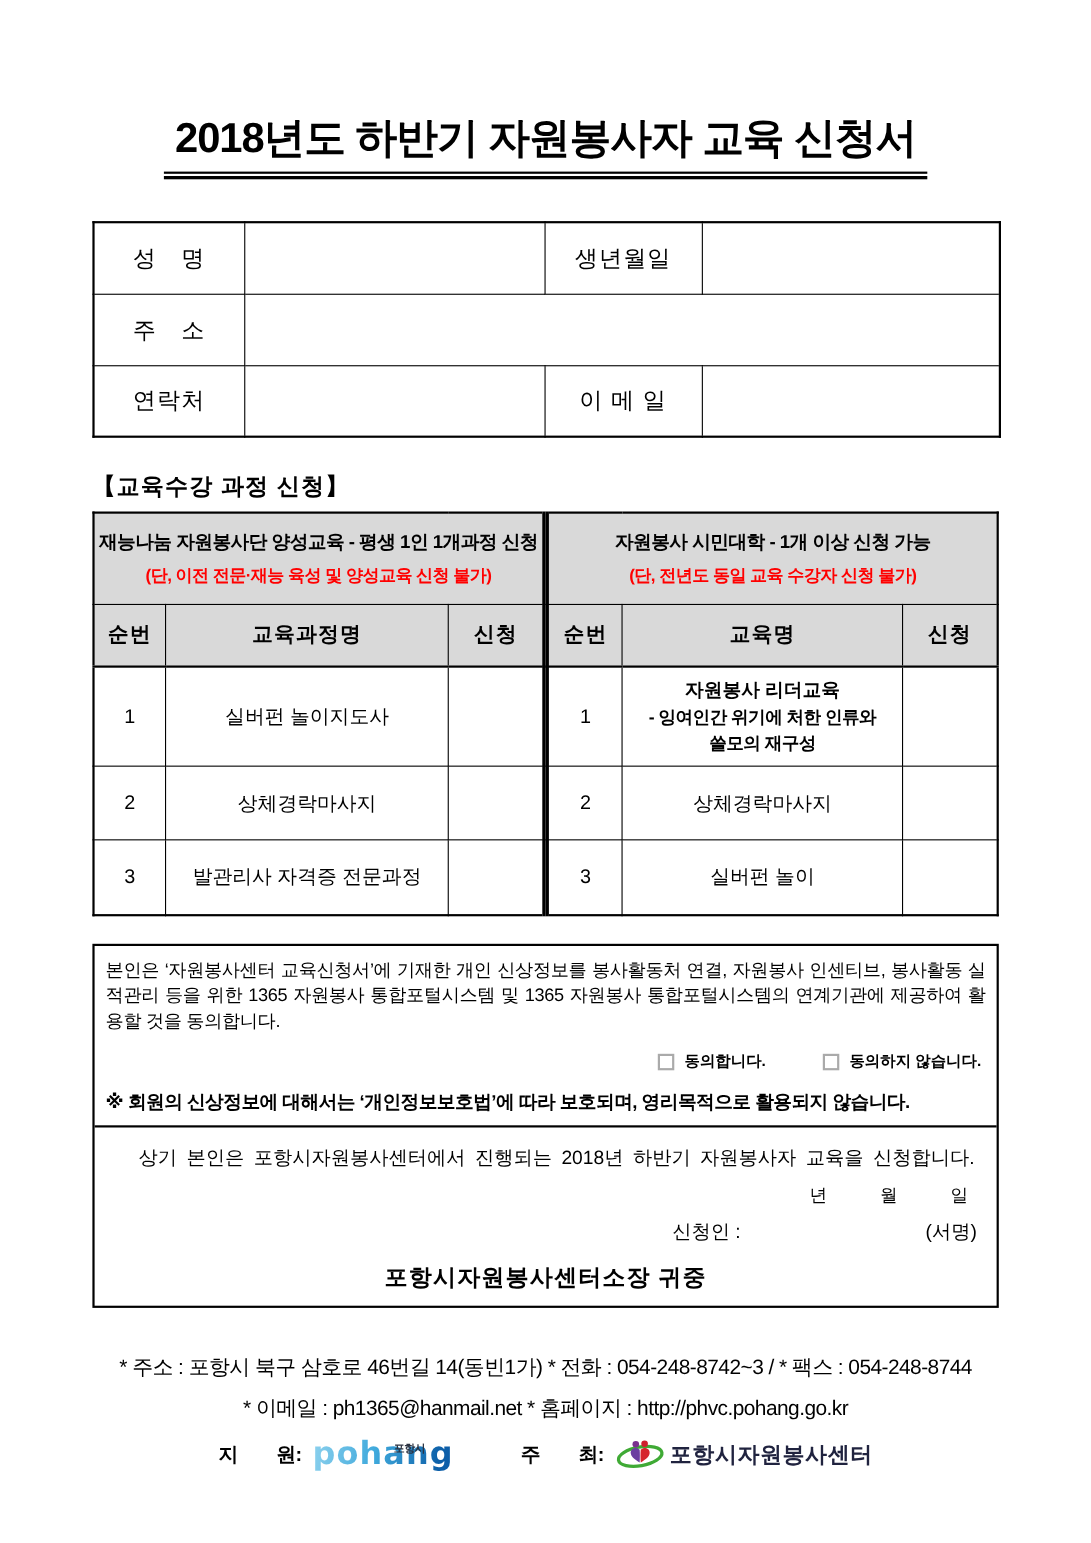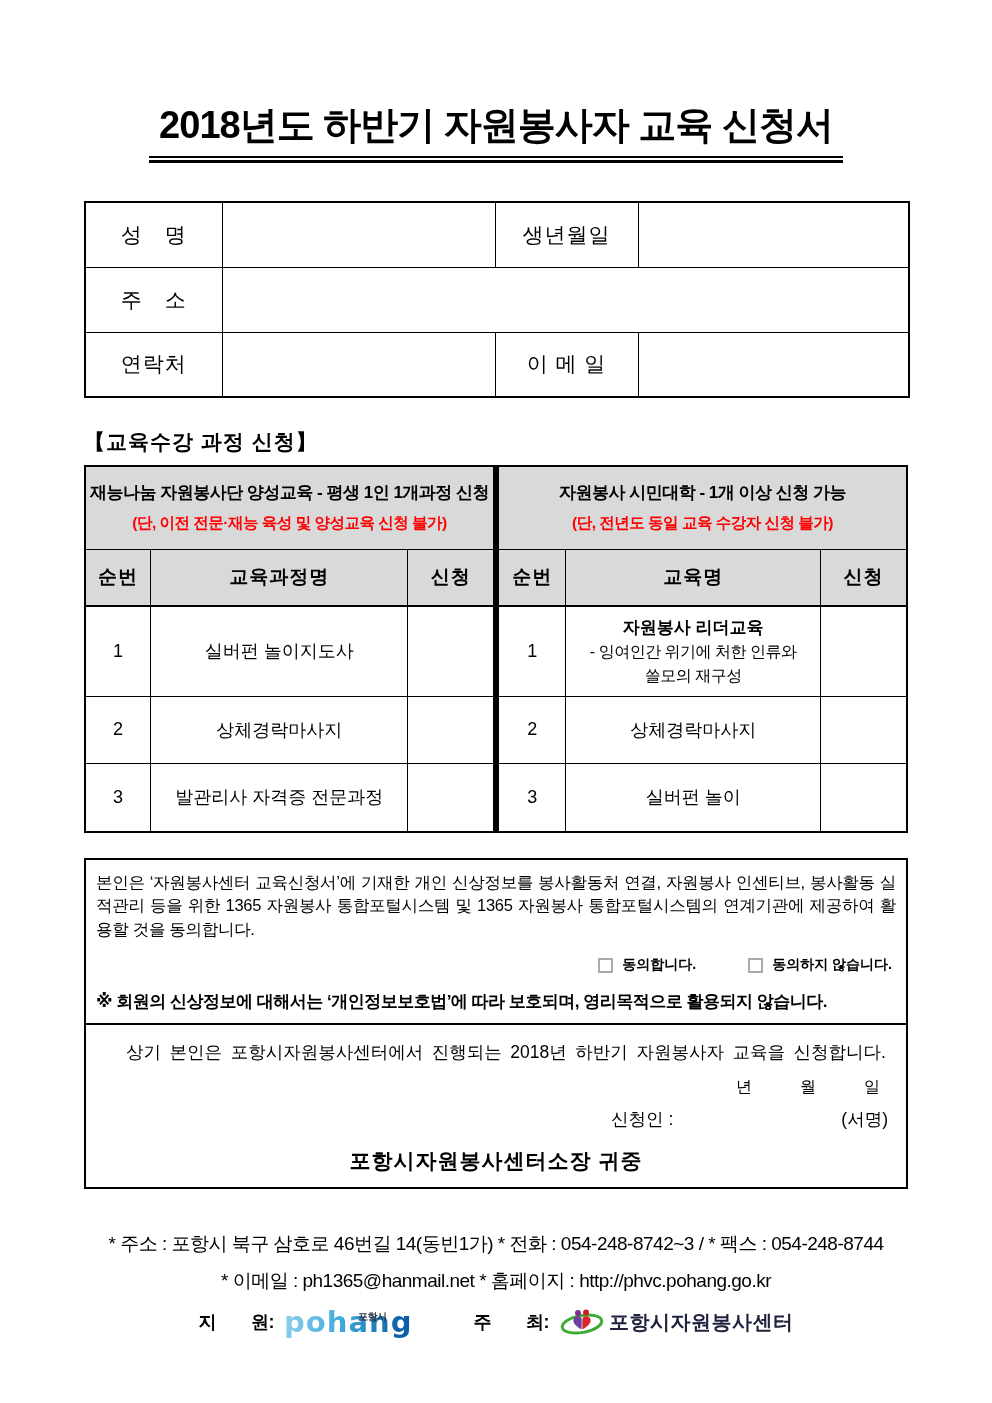--- a/index.html
+++ b/index.html
@@ -50,21 +50,21 @@
   .band-note { font-size: 15.5px; font-weight: bold; margin-top: 9px; letter-spacing: -0.5px; }
   .course th {
     height: 57px; background: #d9d9d9; font-size: 19px; font-weight: bold;
     border-bottom: 2px solid #000; letter-spacing: 1px;
   }
   .course td { text-align: center; font-size: 18px; }
   .course tr.r1 td { height: 90px; }
   .course tr.r2 td { height: 67px; }
   .course tr.r3 td { height: 69px; }
   .cn-title { font-weight: bold; font-size: 17px; }
-  .cn-sub { font-size: 16px; margin-top: 3px; letter-spacing: -0.5px; }
+  .cn-sub { font-size: 16px; margin-top: 3px; letter-spacing: -0.5px; font-weight: bold; }
 
   
   .consent-box { margin-top: 25px; width: 824px; border: 2px solid #000; }
   .consent-cell { border-bottom: 2px solid #000; padding: 11px 10px 10px 10px; }
   .consent-par { font-size: 16.5px; line-height: 1.42; text-align: justify; letter-spacing: -0.3px; }
   .check-row { margin-top: 15px; display: flex; justify-content: flex-end; gap: 52px; padding-right: 4px; }
   .check-item { font-size: 14px; font-weight: bold; display: inline-flex; align-items: center; }
   .cb {
     display: inline-block; width: 15px; height: 15px;
     border: 2px solid #aaa; margin-right: 9px; background: #fff;

